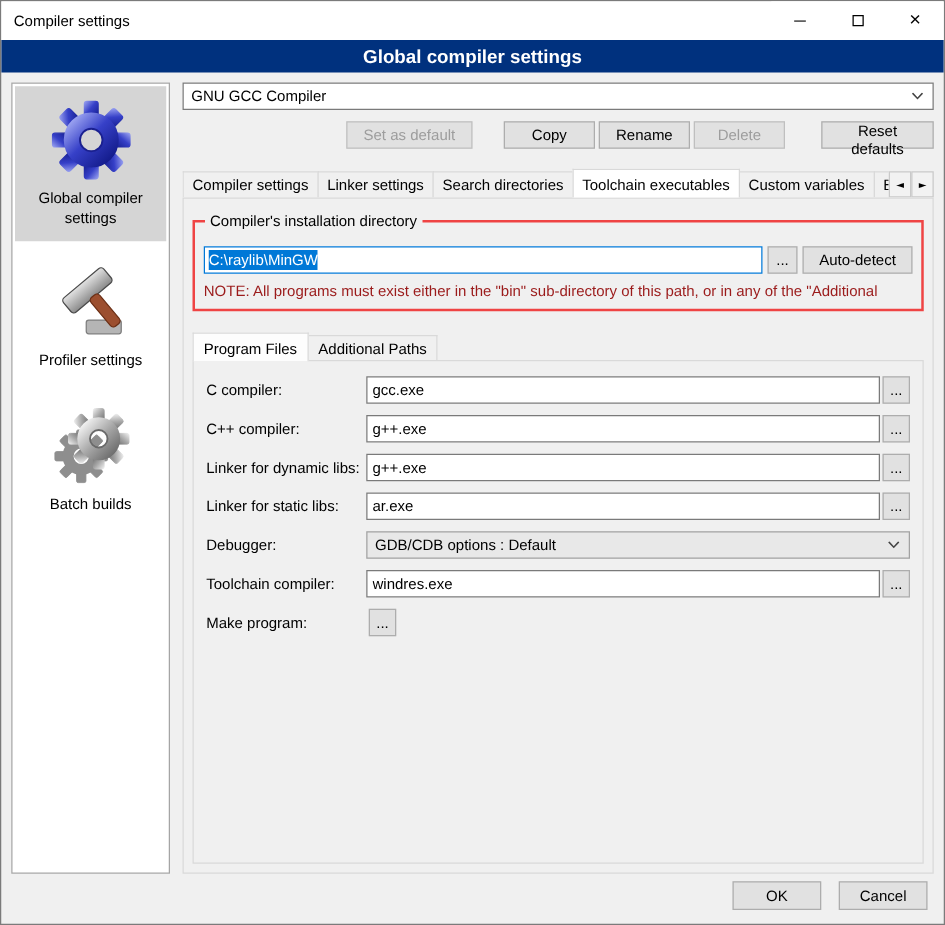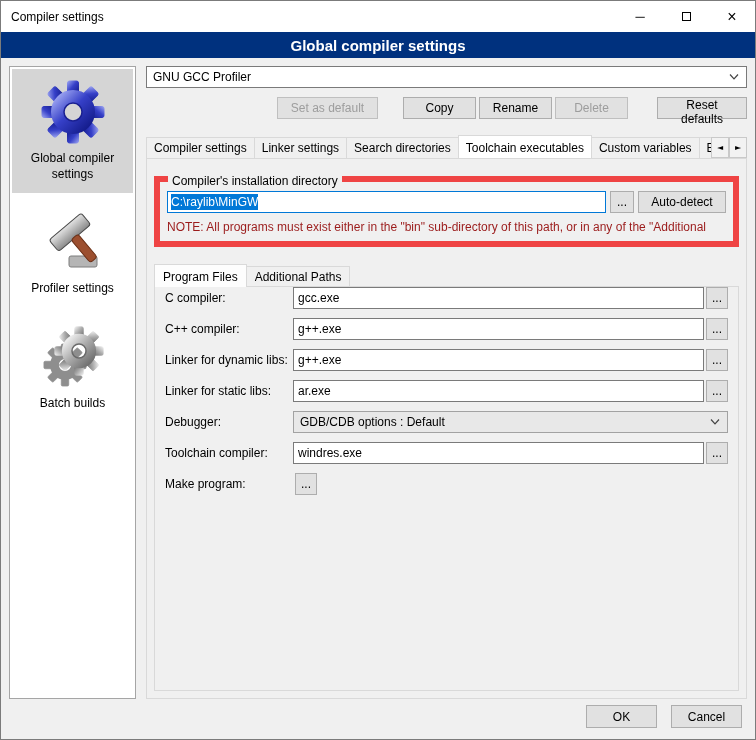--- a/index.html
+++ b/index.html
@@ -82,21 +82,21 @@
     font-family: "DejaVu Sans", sans-serif; cursor: default; padding: 0;
   }
   
   .panel {
     flex: 1; min-height: 0;
     border: 1px solid #d9d9d9; background: #f0f0f0;
     padding: 10px 7px 7px 7px;
     display: flex; flex-direction: column; position: relative; z-index: 1;
   }
   
-  .groupbox { border: 6px solid #ef4444; position: relative; margin-top: 7px; padding: 9px 7px 7px 7px; }
+  .groupbox { border: 2px solid #ef4444; position: relative; margin-top: 7px; padding: 19px 7px 7px 7px; }
   .groupbox-title { position: absolute; top: -8px; left: 8px; background: #f0f0f0; padding: 0 4px; }
   .dir-row { display: flex; align-items: center; gap: 4px; }
   .dir-input {
     flex: 1; height: 22px; background: #fff; border: 1px solid #0078d7;
     display: flex; align-items: center; padding: 0 3px; overflow: hidden;
   }
   .dir-input .sel { background: var(--selection-bg, #0078d7); color: #fff; padding: 1px 0; white-space: nowrap; }
   .w-browse { width: 24px; padding: 0; }
   .w-auto { width: 88px; }
   .note { color: var(--note-red, #9b1b1b); margin-top: 7px; white-space: nowrap; overflow: hidden; }
@@ -104,21 +104,21 @@
   .inner-tabs-row { display: flex; align-items: flex-end; margin-top: 16px; height: 23px; }
   .itab {
     flex: 0 0 auto; white-space: nowrap; height: 20px; padding: 3px 8px 0 8px;
     background: #f0f0f0; border: 1px solid #d9d9d9; border-bottom: none;
     margin-right: -1px; cursor: default;
   }
   .itab.active { height: 23px; background: #fdfdfd; position: relative; z-index: 2; margin-bottom: -1px; padding-top: 5px; }
   .inner-panel {
     flex: 1; min-height: 0;
     border: 1px solid #d9d9d9; background: #f0f0f0;
-    padding: 0 10px 10px 10px;
+    padding: 12px 10px 10px 10px;
     display: flex; flex-direction: column; position: relative; z-index: 1;
   }
   .form-row { display: flex; align-items: center; margin-bottom: 9px; }
   .form-label { width: 128px; flex: 0 0 auto; }
   .text-input {
     flex: 1; min-width: 0; height: 22px;
     border: 1px solid #7a7a7a; background: #fff;
     font-family: inherit; font-size: 12px; padding: 0 4px;
   }
   .browse-btn { width: 22px; height: 22px; margin-left: 2px; padding: 0; flex: 0 0 auto; }
@@ -208,21 +208,21 @@
           <use href="#gearShape" transform="translate(38,26) scale(0.78)" fill="url(#gradGray)" stroke="url(#gradGray)"></use>
           <circle cx="38" cy="26" r="7" fill="none" stroke="#6a6a6a" stroke-width="1.5"></circle>
         </svg>
         <div class="side-label">Batch builds</div>
       </div>
     </div>
 
     <div class="main">
 
       <div class="combo">
-        <span>GNU GCC Profiler</span>
+        <span>GNU GCC Compiler</span>
         <svg class="chev" viewBox="0 0 10 6">
           <path d="M1 0.5 L5 4.8 L9 0.5" stroke="#444" stroke-width="1.2" fill="none"></path>
         </svg>
       </div>
 
       <div class="btn-row">
         <button class="btn disabled w-setdef">Set as default</button>
         <button class="btn w-copy">Copy</button>
         <button class="btn w-rename">Rename</button>
         <button class="btn disabled w-delete">Delete</button>

